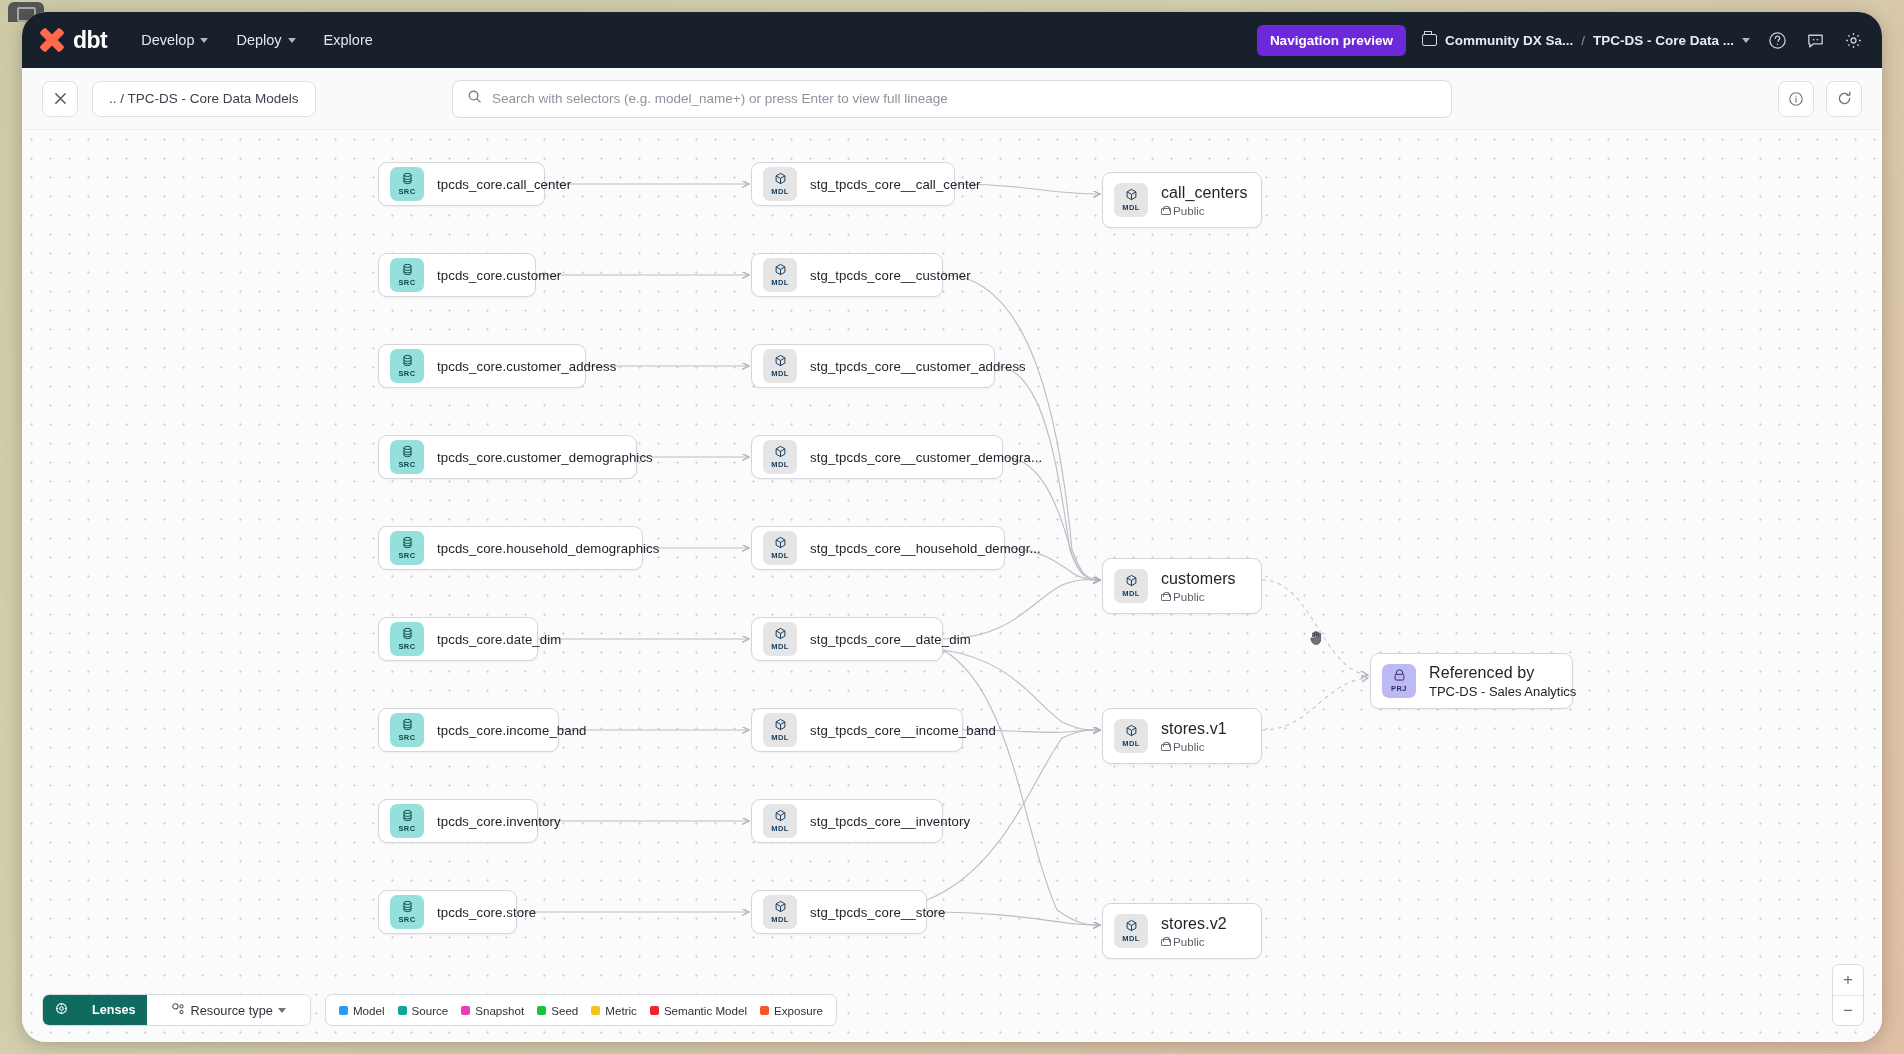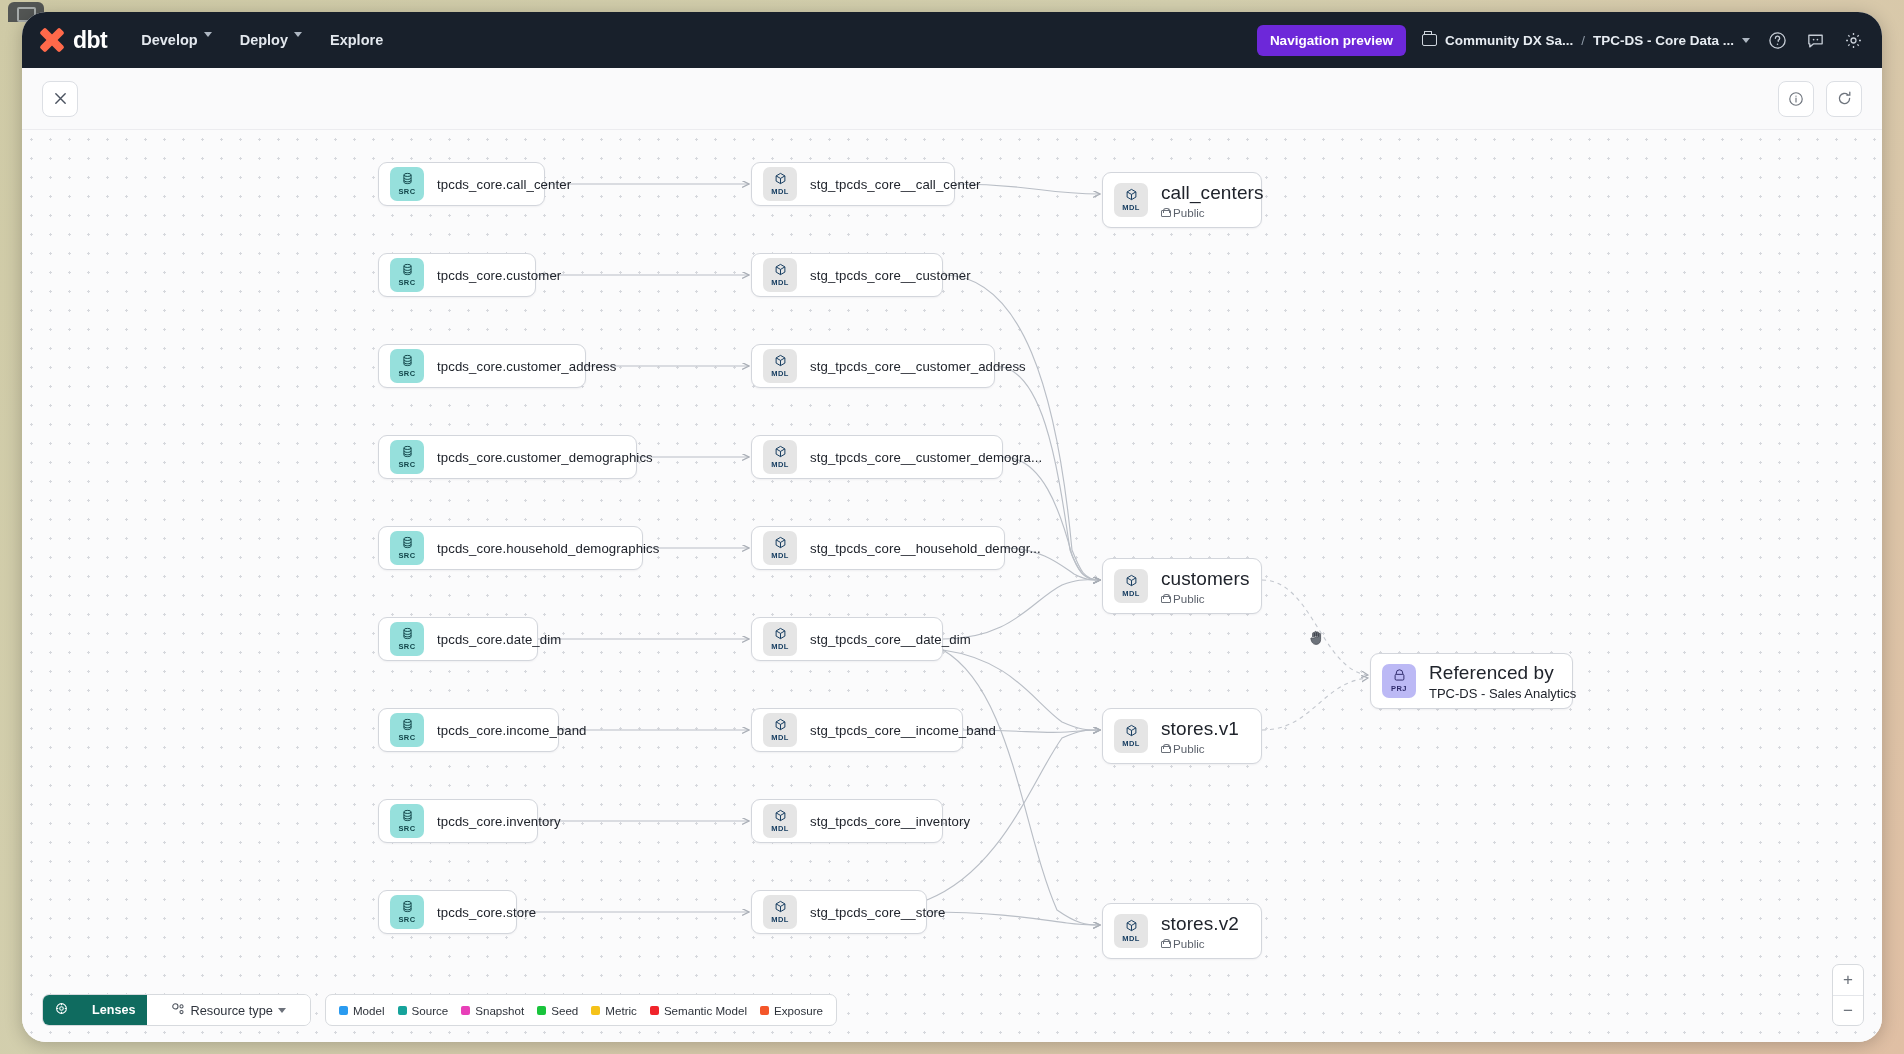--- a/index.html
+++ b/index.html
@@ -42,22 +42,22 @@
   .logo { display:flex; align-items:center; gap:7px; margin-right:34px; }
   .logo .mark { width:28px; height:28px; position:relative; }
   .logo .mark i {
     position:absolute; left:50%; top:50%; width:28px; height:8px;
     background:#ff694a; border-radius:2px; transform-origin:center;
   }
   .logo .mark i:nth-child(1){ transform:translate(-50%,-50%) rotate(45deg); }
   .logo .mark i:nth-child(2){ transform:translate(-50%,-50%) rotate(-45deg); }
   .logo .wordmark { font-size:23px; font-weight:700; letter-spacing:-.5px; color:#fff; }
   .navitem {
-    font-size:14.5px; font-weight:700; color:#e3e8ee; margin-right:28px;
-    display:flex; gap:6px; cursor:pointer;
+    font-size:14.5px; font-weight:400; color:#e3e8ee; margin-right:28px;
+    display:flex; align-items:center; gap:6px; cursor:pointer;
   }
   .caret { width:0;height:0;border-left:4px solid transparent;border-right:4px solid transparent;border-top:5px solid #aeb7c2;}
   .hdr-right { margin-left:auto; display:flex; align-items:center; gap:16px; }
   .navpreview {
     background:#6d28d9; color:#fff; font-size:13.5px; font-weight:600;
     padding:8px 13px; border-radius:6px; cursor:pointer; white-space:nowrap;
   }
   .crumbs { display:flex; align-items:center; gap:8px; font-size:13.5px; font-weight:700; color:#e7ecf2; }
   .crumbs .sep { color:#8c97a4; font-weight:400; }
   .folder-ic { width:15px; height:12px; border:1.6px solid #cfd6de; border-radius:2px; position:relative;}
@@ -108,21 +108,21 @@
     width:34px; height:34px; border-radius:7px; flex:none;
     display:flex; flex-direction:column; align-items:center; justify-content:center;
     gap:0px; font-size:7.5px; font-weight:700; letter-spacing:.4px;
   }
   .badge.src { background:#96e0dc; color:#12464a; }
   .badge.mdl { background:#e5e5e5; color:#123a5e; }
   .badge.prj { background:#bcb9f5; color:#2e2a6b; }
   .badge .gl { line-height:1; margin-bottom:1px; }
   .node .label { font-size:13.2px; color:#20242c; letter-spacing:.1px; }
   .node.two .stack { display:flex; flex-direction:column; gap:2px; }
-  .node.two .label { font-size:19px; }
+  .node.two .label { font-size:16px; }
   .node .sub { font-size:11.6px; color:#5c626c; display:flex; align-items:center; gap:4px; }
   .lock { width:8px;height:9px;position:relative;display:inline-block; }
   .lock:after{content:"";position:absolute;left:0;bottom:0;width:8px;height:5px;border:1px solid #6b717a;border-radius:1px;}
   .lock:before{content:"";position:absolute;left:1.5px;top:0;width:5px;height:4px;border:1px solid #6b717a;border-bottom:none;border-radius:3px 3px 0 0;}
   
   .bottombar { position:absolute; left:20px; bottom:16px; display:flex; gap:14px; align-items:center; z-index:9; }
   .lenses-group { display:flex; height:32px; border-radius:7px; overflow:hidden; border:1px solid #d7dade; background:#fff; }
   .lenses {
     background:#0f6b5f; color:#fff; font-size:12.6px; font-weight:600;
     display:flex; align-items:center; gap:24px; padding:0 12px; cursor:pointer;
@@ -211,21 +211,33 @@
         </div>
       </div>
     </div>
 
     <div class="toolbar">
       <div class="sq-btn">
         <svg width="15" height="15" viewBox="0 0 16 16" stroke="currentColor" stroke-width="1.5" stroke-linecap="round">
             <path d="M3 3l10 10M13 3L3 13"></path>
           </svg>
       </div>
-
+      <div class="crumb-pill">.. / TPC-DS - Core Data Models</div>
+
+      <div class="searchwrap">
+        <div class="searchbox">
+          <span>
+            <svg width="15" height="15" viewBox="0 0 16 16" fill="none" stroke="#7b818b" stroke-width="1.5">
+                <circle cx="7" cy="7" r="4.6"></circle>
+                <path d="M10.4 10.4L14 14" stroke-linecap="round"></path>
+              </svg>
+          </span>
+          <input type="text" placeholder="Search with selectors (e.g. model_name+) or press Enter to view full lineage" style="">
+        </div>
+      </div>
 
       <div class="tool-right">
         <div class="sq-btn">
           <svg width="16" height="16" viewBox="0 0 18 18" fill="none" stroke="#6e747d" stroke-width="1.3">
               <circle cx="9" cy="9" r="7"></circle>
               <path d="M9 5.6v.2M9 8v4.4" stroke-linecap="round"></path>
             </svg>
         </div>
         <div class="sq-btn">
           <svg width="17" height="17" viewBox="0 0 18 18" fill="none" stroke="#6e747d" stroke-width="1.4" stroke-linecap="round">

